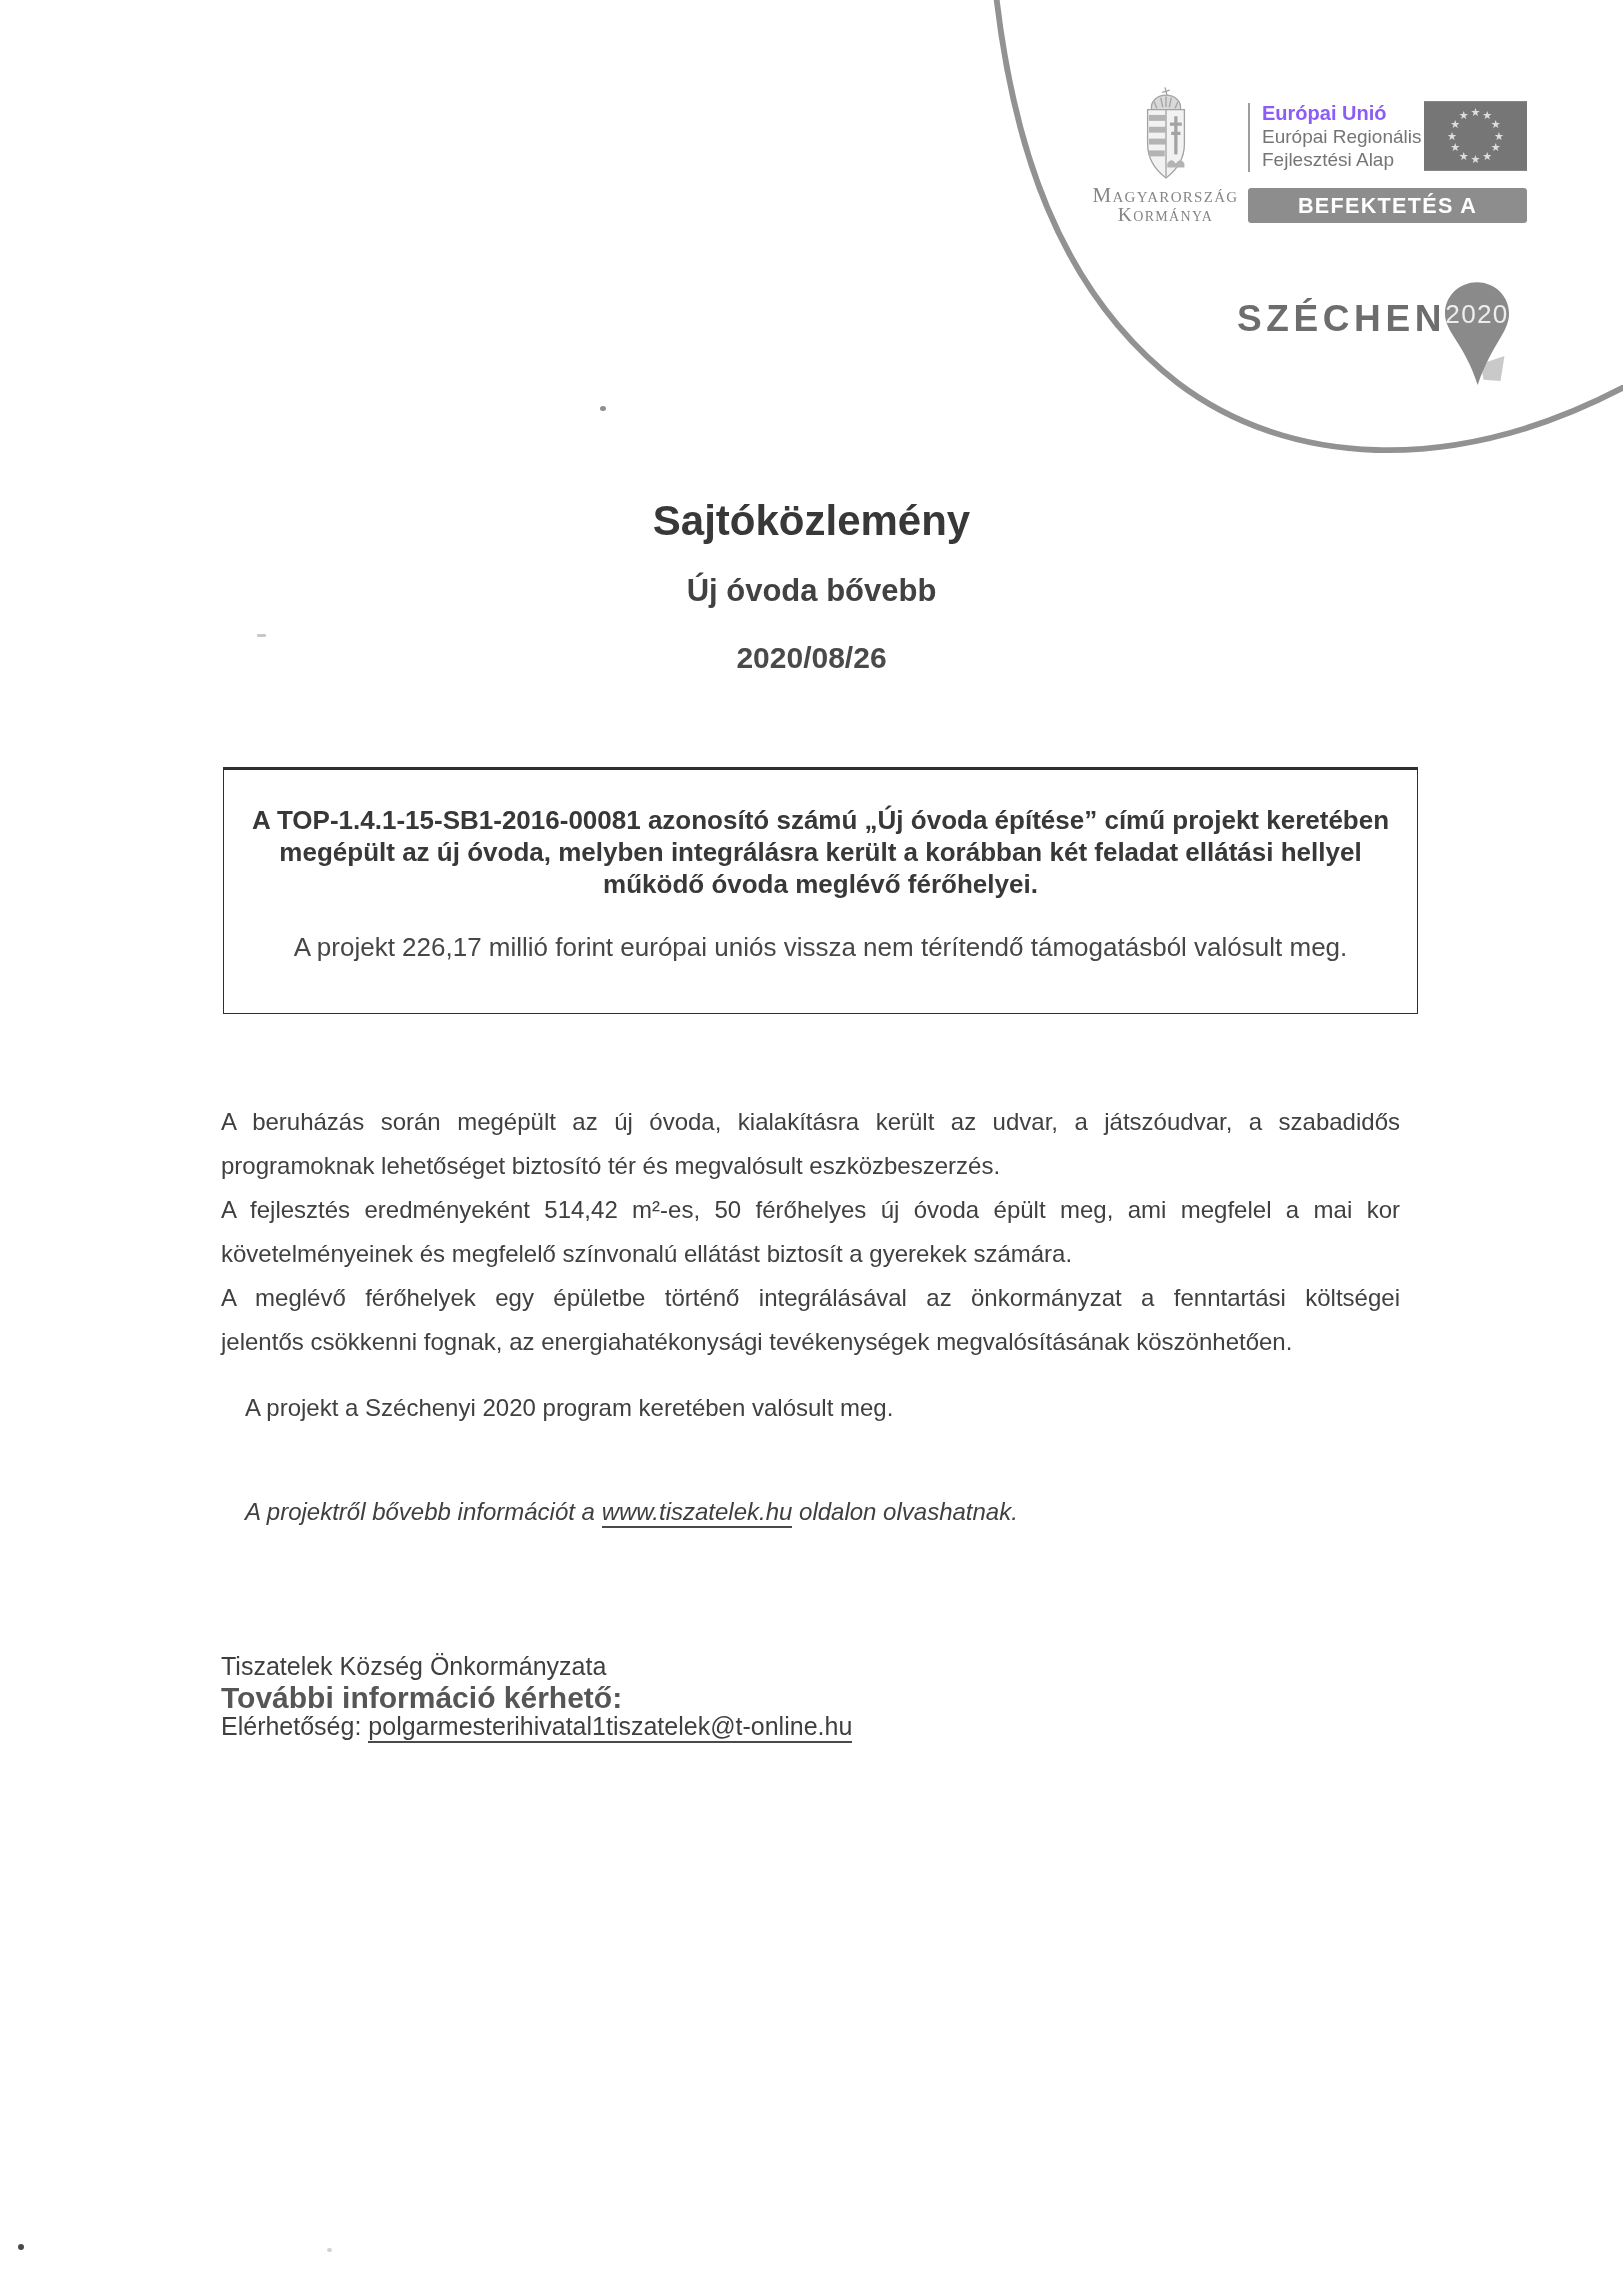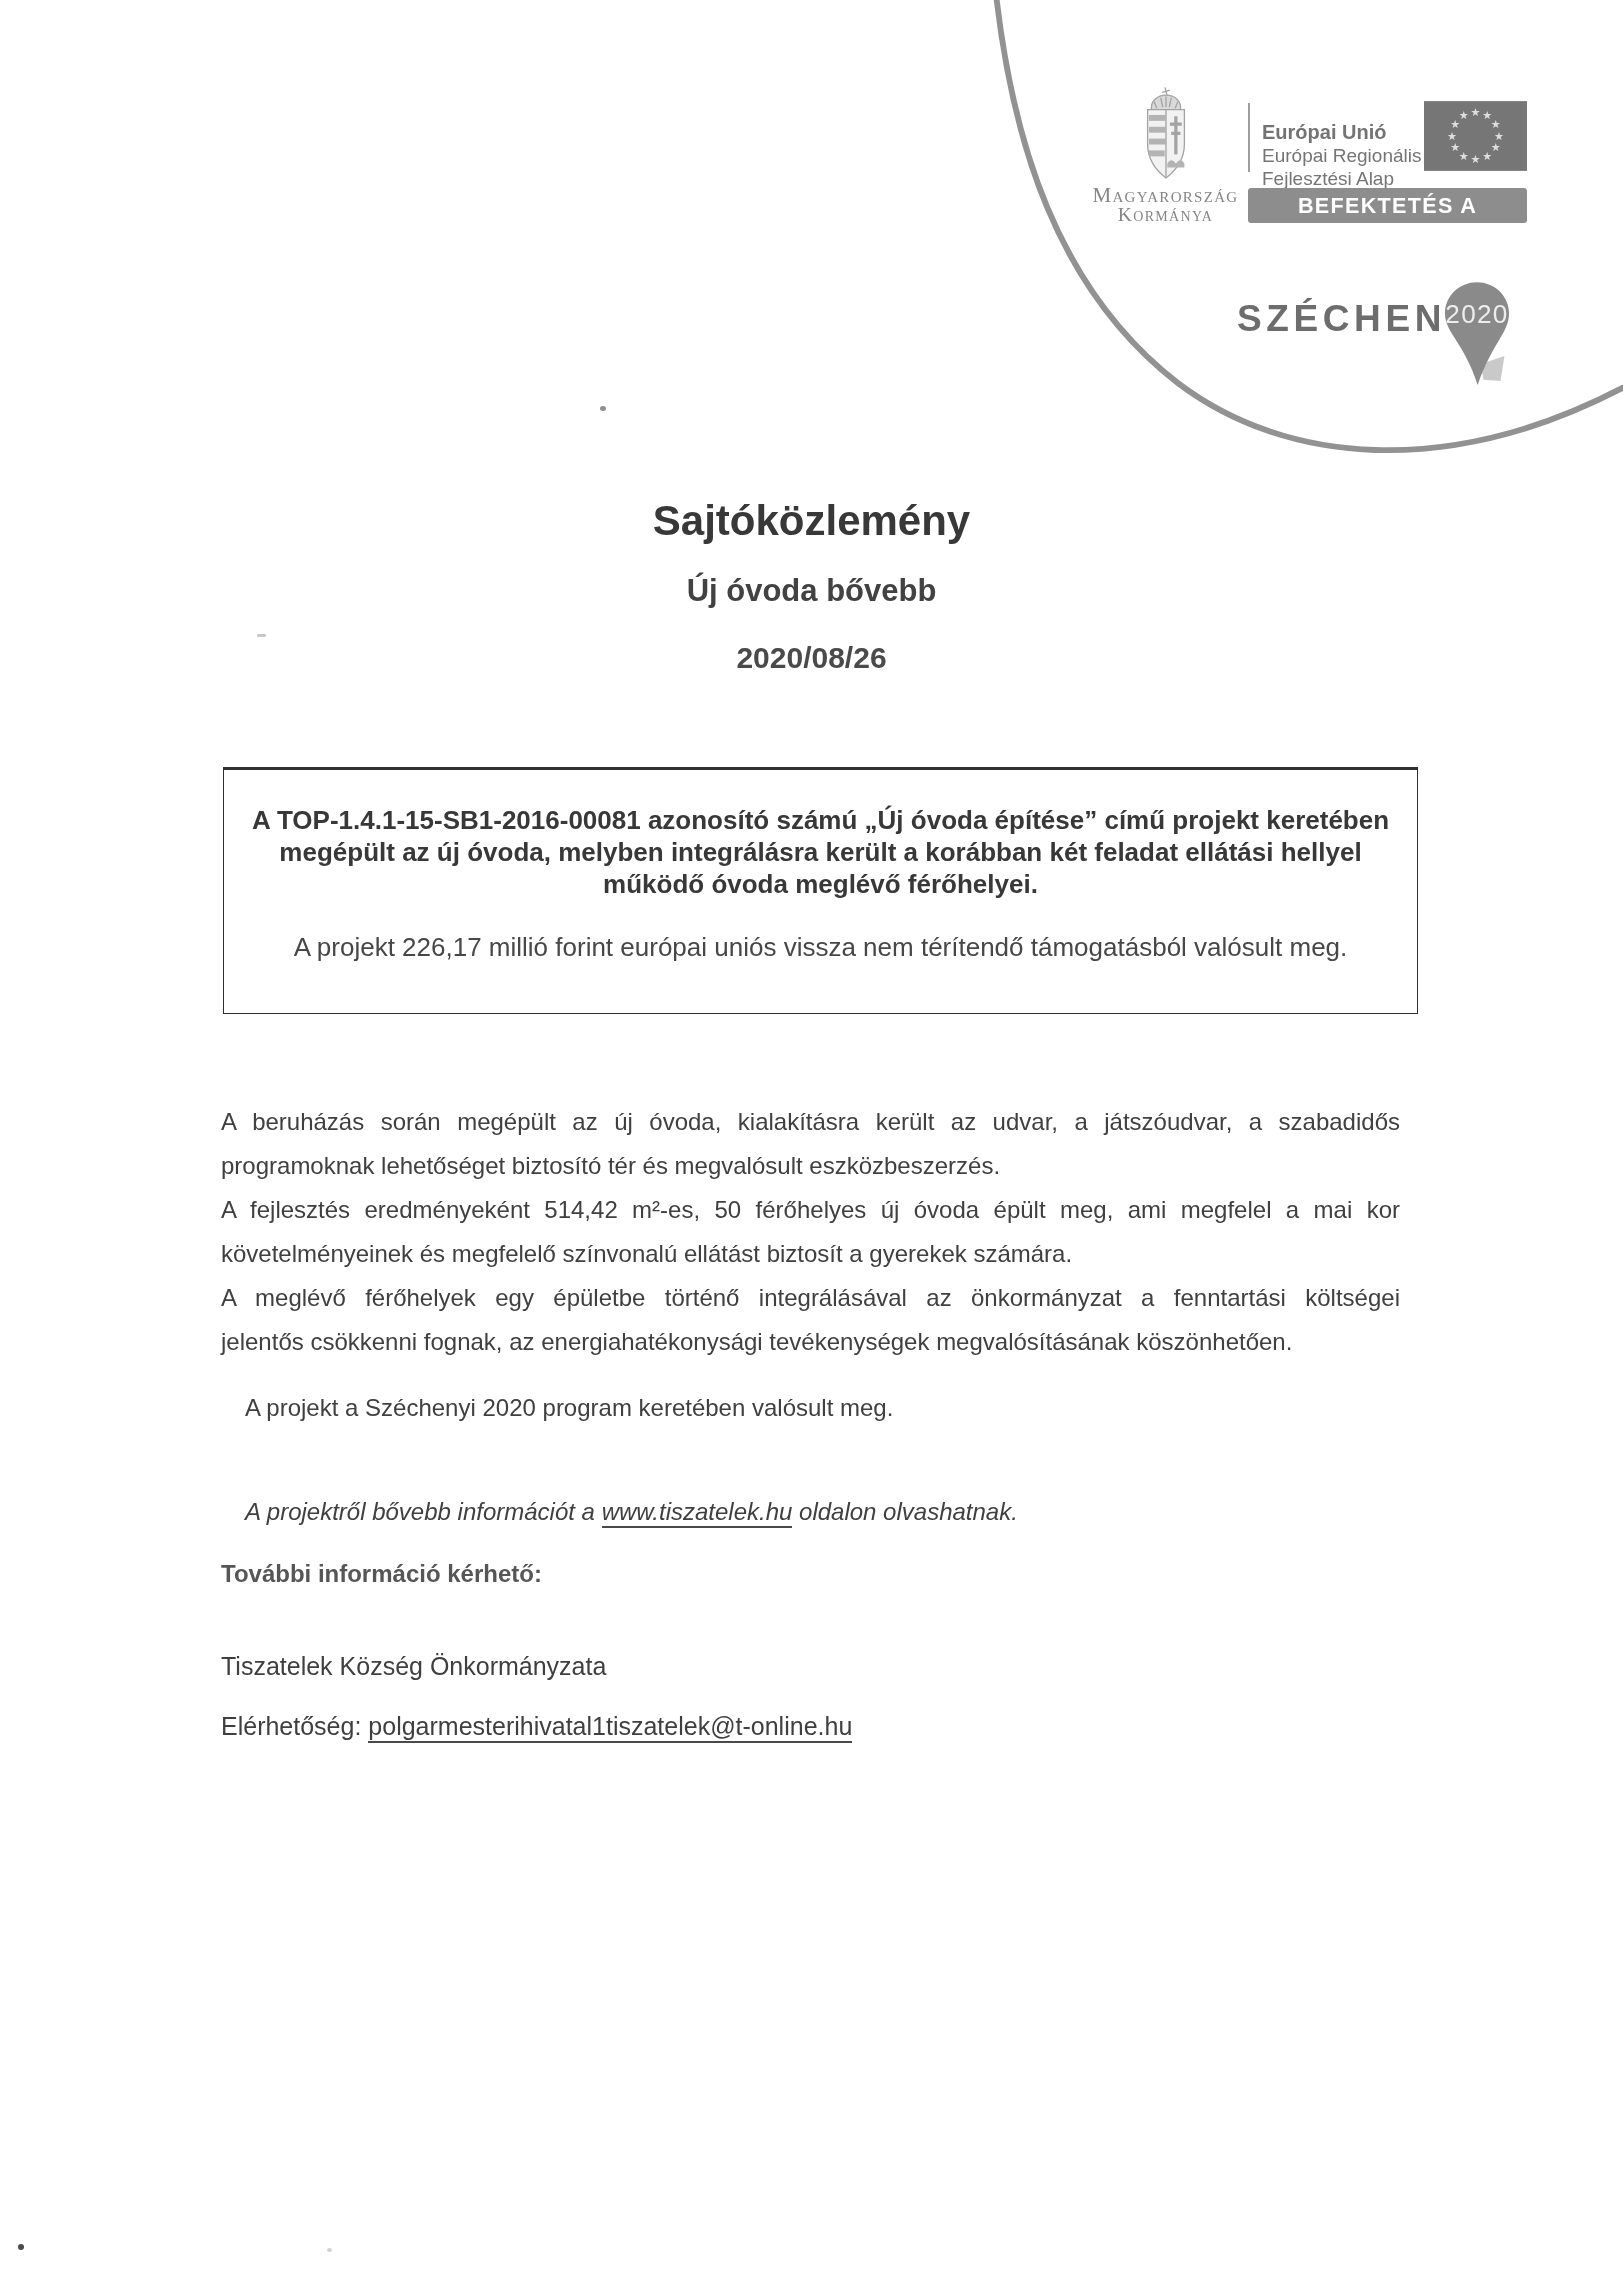--- a/index.html
+++ b/index.html
@@ -10,21 +10,21 @@
   }
   
   .arc-svg{position:absolute;left:0;top:0;width:1623px;height:511px;pointer-events:none;}
   .gov-block{position:absolute;left:1077px;top:185px;width:177px;text-align:center;
     font-family:"Liberation Serif",serif;font-variant:small-caps;color:#858585;line-height:20px;}
   .gov-line1{font-size:21px;letter-spacing:1.3px;}
   .gov-line2{font-size:19.6px;letter-spacing:1.3px;}
   .coat-svg{position:absolute;left:1141px;top:86px;width:50px;height:96px;}
   .eu-divider{position:absolute;left:1248px;top:103px;width:2px;height:69px;background:#9d9d9d;}
   .eu-text{position:absolute;left:1262px;top:102px;line-height:23px;}
-  .eu-text .l1{font-size:20px;font-weight:bold;color:#737373;margin-top:19px;}
+  .eu-text .l1{font-size:20px;font-weight:bold;color:#8b5cf6;}
   .eu-text .l2,.eu-text .l3{font-size:19px;color:#757575;}
   .flag-svg{position:absolute;left:1424px;top:101px;width:103px;height:70px;}
   .banner{position:absolute;left:1248px;top:188px;width:279px;height:35px;background:#8d8d8d;
     border-radius:3.3px;color:#ffffff;font-weight:bold;font-size:21.6px;letter-spacing:1.3px;
     text-align:center;line-height:35px;}
   .szechenyi{position:absolute;left:1237px;top:298px;font-size:37px;font-weight:bold;
     letter-spacing:4.6px;color:#6d6d6d;}
   .pin-svg{position:absolute;left:1443px;top:280px;width:68px;height:113px;}
   
   .doc-title{position:absolute;left:0;top:497px;width:100%;text-align:center;
@@ -42,21 +42,21 @@
     font-size:26px;color:#474747;}
   
   .body-block{position:absolute;left:221px;top:1083px;width:1179px;
     font-size:24px;line-height:44px;color:#404040;margin-top:17px;}
   .body-block .j{text-align:justify;text-align-last:justify;}
   .one-line{position:absolute;left:221px;width:1179px;font-size:24px;line-height:44px;color:#404040;margin-left:24px;}
   .program-line{top:1386px;}
   .info-line{top:1490px;font-style:italic;}
   .doc-link{color:#3f3f3f;text-decoration:none;border-bottom:2px solid #4a4a4a;padding-bottom:0.7px;cursor:pointer;}
   
-  .contact-heading{position:absolute;left:221px;top:1560px;font-size:24px;font-weight:bold;color:#565656;}
+  .contact-heading{position:absolute;left:221px;top:1681px;font-size:30px;font-weight:bold;color:#565656;}
   .contact-org{position:absolute;left:221px;top:1652px;font-size:25px;color:#3f3f3f;}
   .contact-line{position:absolute;left:221px;top:1712px;font-size:25px;color:#3f3f3f;}
   
   .speck{position:absolute;background:#8f8f8f;border-radius:50%;}
 </style>
 </head>
 <body>
 
 <div class="page">
 

